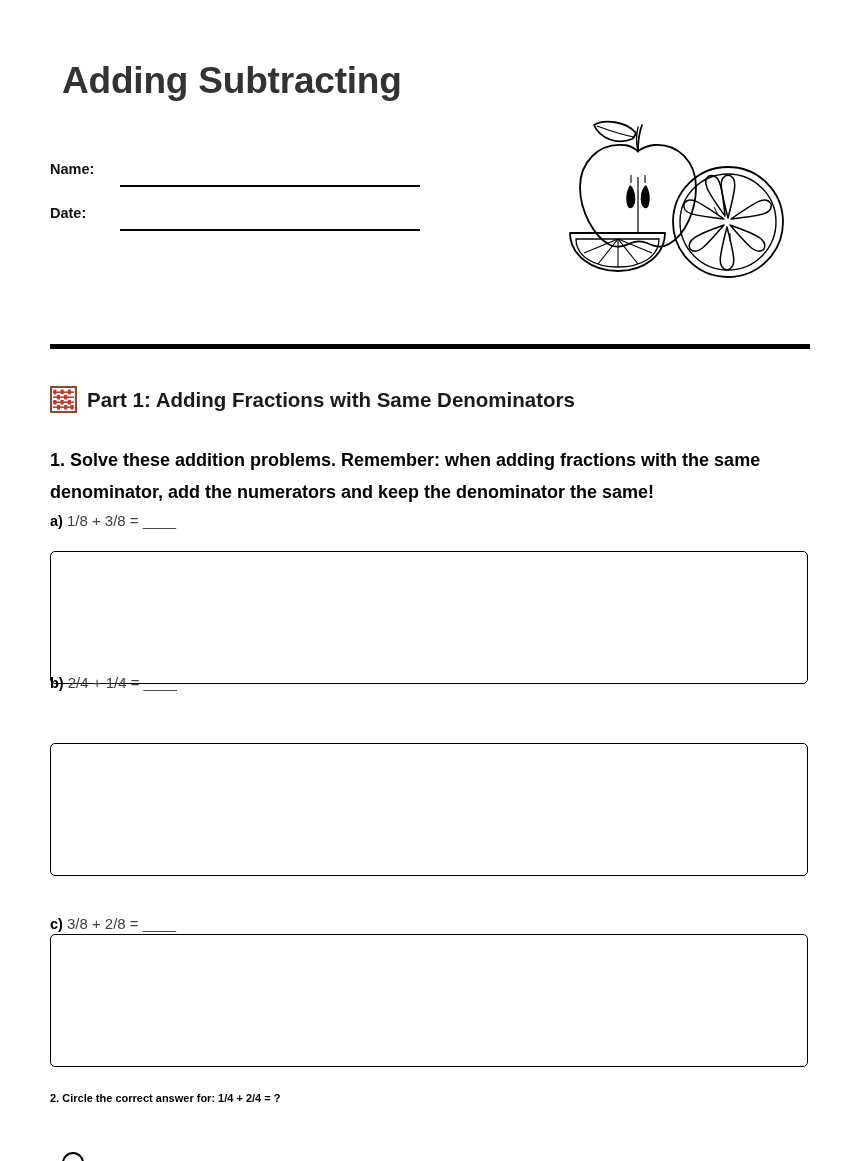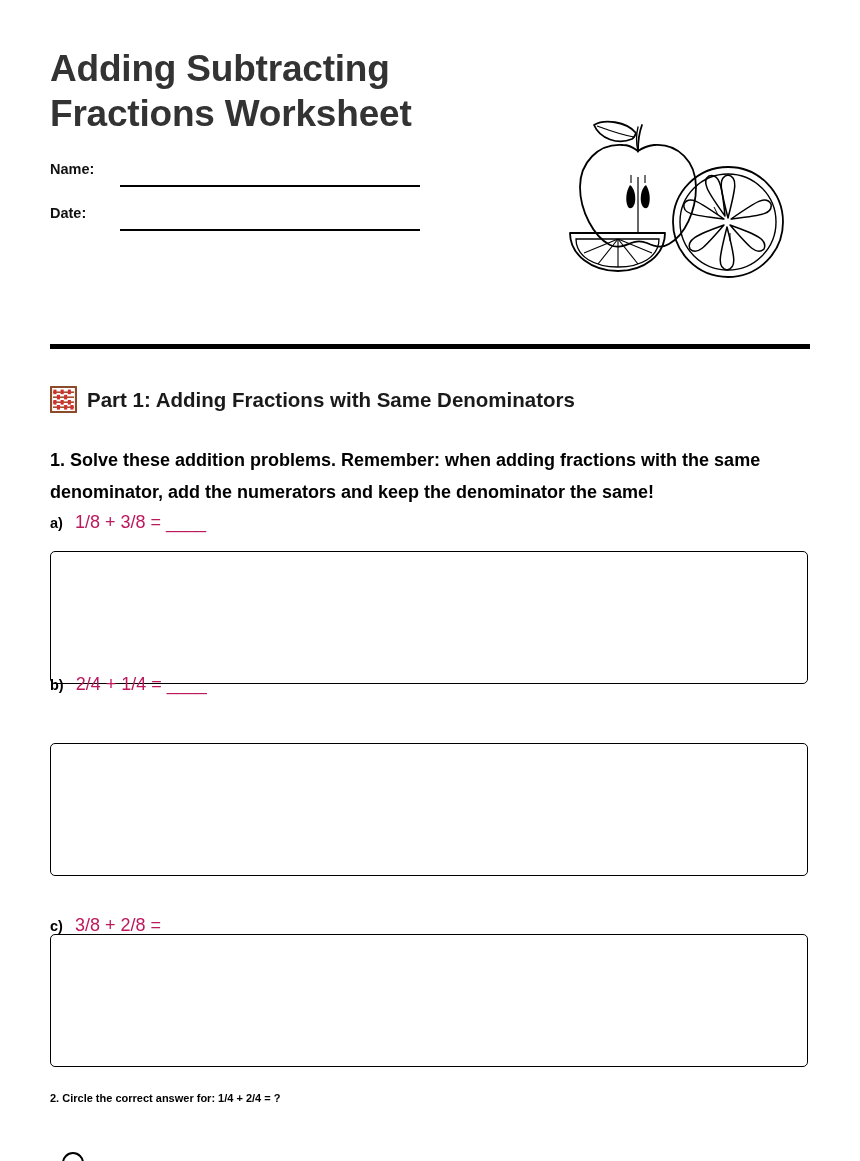--- a/index.html
+++ b/index.html
@@ -30,21 +30,21 @@
     top: 46px;
     width: 760px;
   }
   .title {
     font-size: 37px;
     font-weight: bold;
     color: #333333;
     line-height: 1.22;
     letter-spacing: -0.2px;
     width: 430px;
-    margin: 0;
+    margin: 12px;
   }
   .title-line { display: block; }
 
   .fields {
     position: absolute;
     left: 0px;
     top: 115px;
     width: 430px;
   }
   .field-row {
@@ -124,24 +124,24 @@
   }
 
   
   .problem { position: absolute; left: 50px; }
   .problem-label {
     font-size: 14.5px;
     font-weight: bold;
     color: #000000;
   }
   .problem-expr {
-    font-size: 18px;
+    font-size: 15px;
     font-weight: normal;
-    color: #be185d;
-    margin-left: 12px;
+    color: #404040;
+    margin-left: 4px;
   }
   .answer-box {
     position: absolute;
     left: 50px;
     width: 758px;
     border: 1.6px solid #000000;
     border-radius: 5px;
     background: #ffffff;
     box-sizing: border-box;
   }
@@ -168,21 +168,20 @@
   }
 </style>
 </head>
 <body>
 
 <div class="page">
 
   <div class="header">
     <h1 class="title">
       <span class="title-line">Adding Subtracting</span>
-      <span class="title-line">Fractions Worksheet</span>
     </h1>
 
     <div class="fields">
       <div class="field-row">
         <span class="field-label">Name:</span>
         <span class="field-rule"></span>
       </div>
       <div class="field-row">
         <span class="field-label">Date:</span>
         <span class="field-rule"></span>

